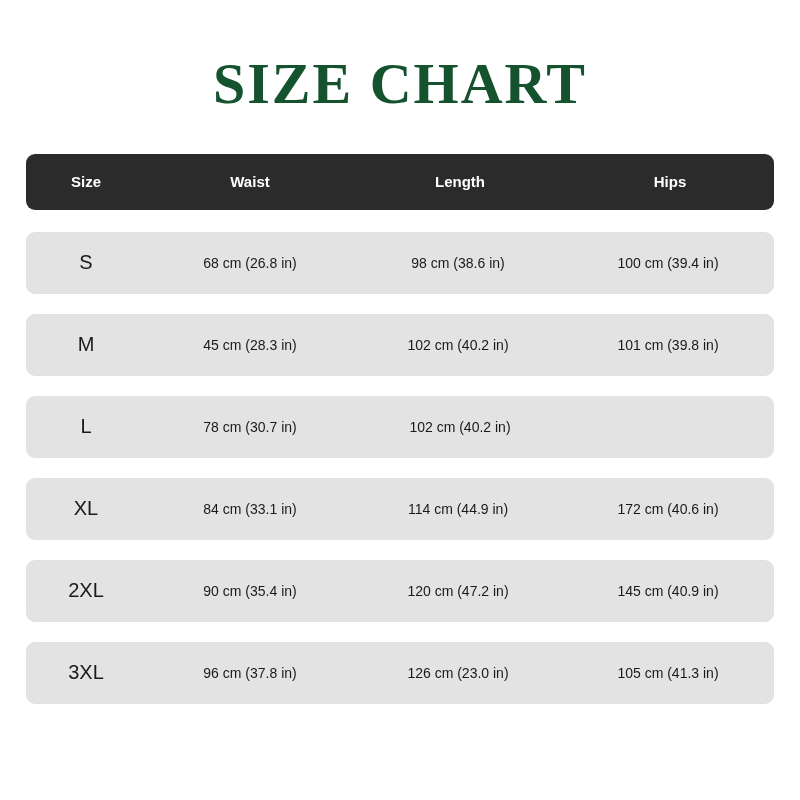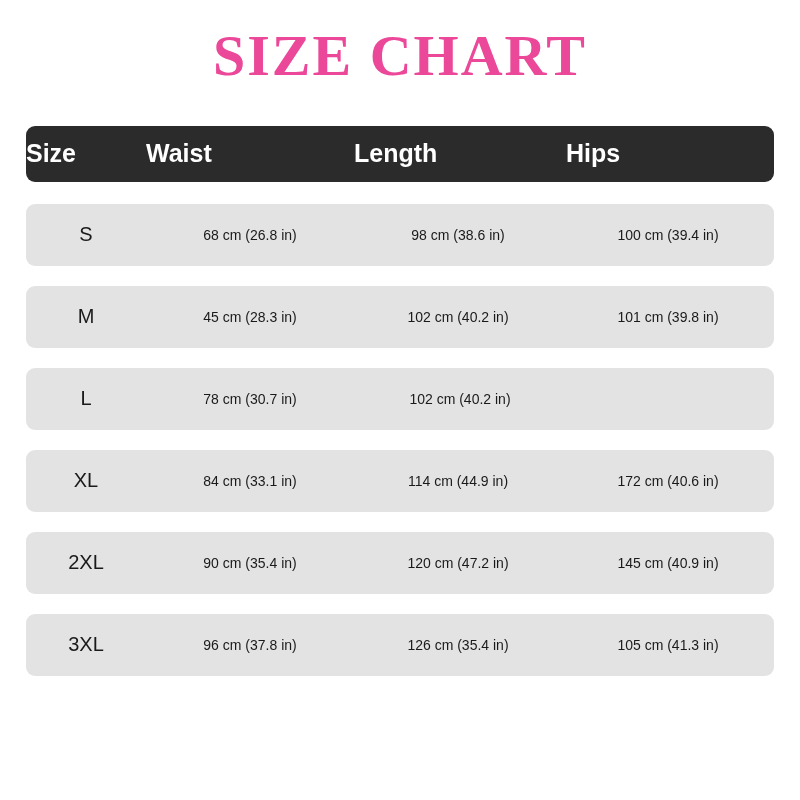--- a/index.html
+++ b/index.html
@@ -18,45 +18,46 @@
     width: 800px;
     height: 800px;
     box-sizing: border-box;
   }
   .title {
     text-align: center;
     font-family: "Liberation Serif", serif;
     font-size: 58px;
     font-weight: 700;
     letter-spacing: 2px;
-    color: #ec4899;
+    color: #14532d;
     margin: 0;
-    padding-top: 24px;
+    padding-top: 52px;
     line-height: 1.1;
   }
   .table-wrap {
     margin: 0 auto;
     margin-top: 38px;
     width: 748px;
   }
   .row {
     display: flex;
     align-items: center;
     border-radius: 9px;
     box-sizing: border-box;
   }
   .header-row {
     background: #2b2b2b;
     height: 56px;
     margin-bottom: 22px;
   }
   .header-cell {
     color: #ffffff;
-    font-size: 25px;
+    font-size: 15px;
     font-weight: 600;
+    text-align: center;
     box-sizing: border-box;
   }
   .body-row {
     background: #e3e3e3;
     height: 62px;
     margin-bottom: 20px;
   }
   .cell {
     font-size: 14px;
     color: #1a1a1a;
@@ -115,18 +116,18 @@
     <div class="row body-row">
       <div class="cell col-size">2XL</div>
       <div class="cell col-waist">90 cm (35.4 in)</div>
       <div class="cell col-hips">120 cm (47.2 in)</div>
       <div class="cell col-length">145 cm (40.9 in)</div>
     </div>
 
     <div class="row body-row">
       <div class="cell col-size">3XL</div>
       <div class="cell col-waist">96 cm (37.8 in)</div>
-      <div class="cell col-hips">126 cm (35.4 in)</div>
+      <div class="cell col-hips">126 cm (23.0 in)</div>
       <div class="cell col-length">105 cm (41.3 in)</div>
     </div>
 
   </div>
 </div>
 
 </body></html>

